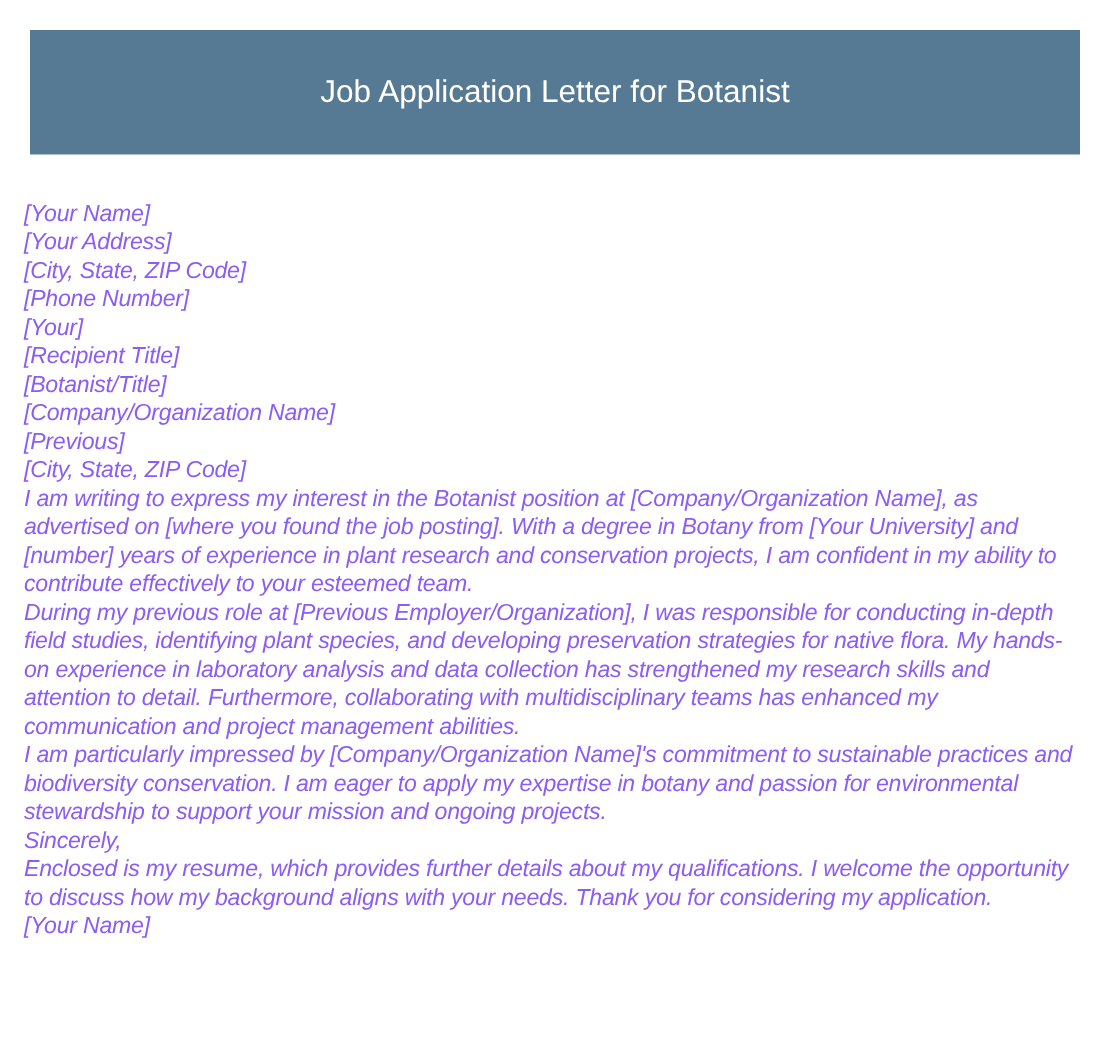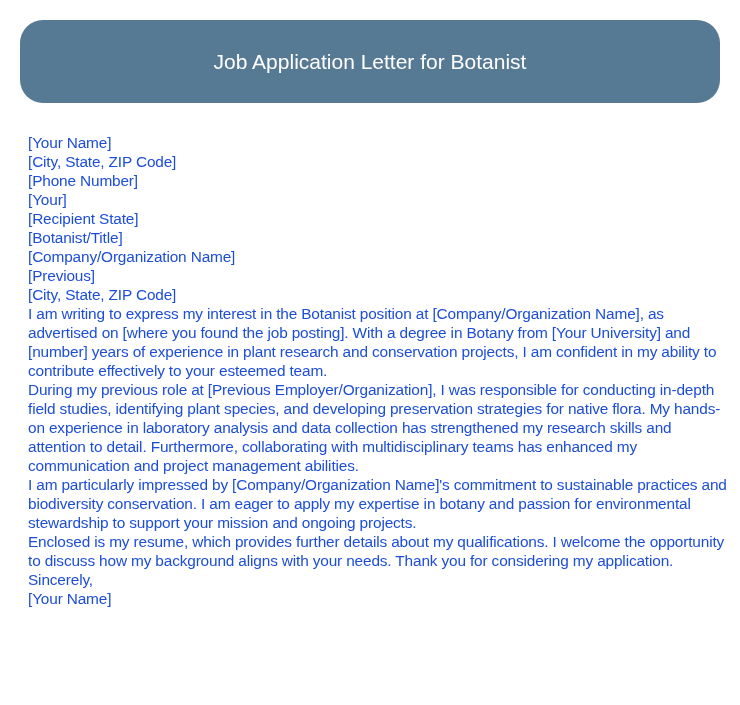--- a/index.html
+++ b/index.html
@@ -17,59 +17,60 @@
     .header {
       position: absolute;
       left: 20px;
       top: 20px;
       width: 700px;
       height: 83px;
       background: #577a94;
       display: flex;
       align-items: center;
       justify-content: center;
-      border-radius: 23px;
     }
     .header h1 {
       margin: 0;
       color: #ffffff;
       font-weight: normal;
       font-size: 21px;
       letter-spacing: 0px;
     }
     .letter {
       position: absolute;
-      left: 28px;
+      left: 16px;
       top: 133px;
       width: 705px;
-      color: #1d4ed8;
+      color: #8b5cf6;
       font-size: 15.4px;
       line-height: 19px;
       letter-spacing: -0.15px;
+      font-style: italic;
     }
     .letter p {
       margin: 0;
     }
   </style>
 </head>
 <body>
 
 <div class="header">
   <h1>Job Application Letter for Botanist</h1>
 </div>
 
 <div class="letter">
   <p>[Your Name]</p>
+  <p>[Your Address]</p>
   <p>[City, State, ZIP Code]</p>
   <p>[Phone Number]</p>
   <p>[Your]</p>
-  <p>[Recipient State]</p>
+  <p>[Recipient Title]</p>
   <p>[Botanist/Title]</p>
   <p>[Company/Organization Name]</p>
   <p>[Previous]</p>
   <p>[City, State, ZIP Code]</p>
   <p>I am writing to express my interest in the Botanist position at [Company/Organization Name], as advertised on [where you found the job posting]. With a degree in Botany from [Your University] and [number] years of experience in plant research and conservation projects, I am confident in my ability to contribute effectively to your esteemed team.</p>
   <p>During my previous role at [Previous Employer/Organization], I was responsible for conducting in-depth field studies, identifying plant species, and developing preservation strategies for native flora. My hands-on experience in laboratory analysis and data collection has strengthened my research skills and attention to detail. Furthermore, collaborating with multidisciplinary teams has enhanced my communication and project management abilities.</p>
   <p>I am particularly impressed by [Company/Organization Name]'s commitment to sustainable practices and biodiversity conservation. I am eager to apply my expertise in botany and passion for environmental stewardship to support your mission and ongoing projects.</p>
+  <p>Sincerely,</p>
   <p>Enclosed is my resume, which provides further details about my qualifications. I welcome the opportunity to discuss how my background aligns with your needs. Thank you for considering my application.</p>
-  <p>Sincerely,</p>
   <p>[Your Name]</p>
 </div>
 
 </body></html>

